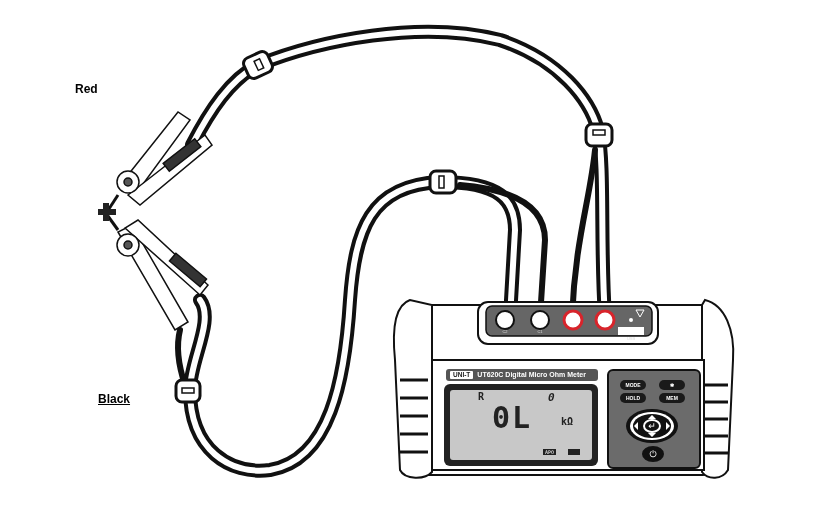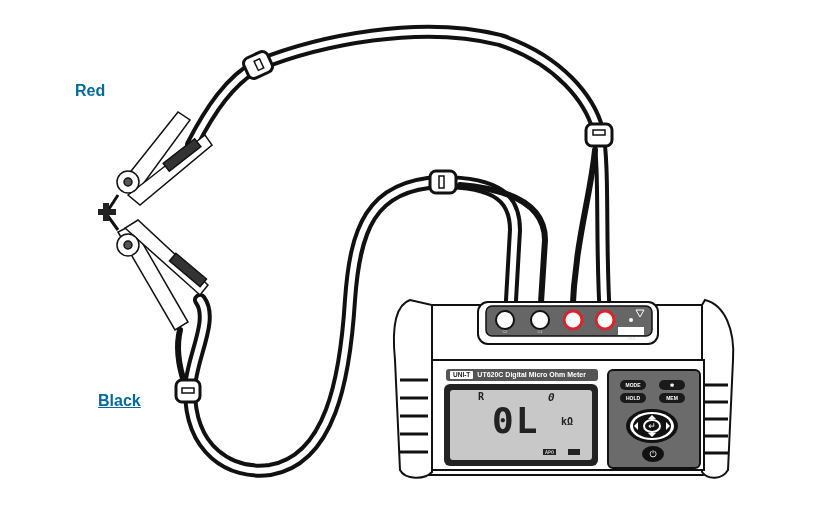--- a/index.html
+++ b/index.html
@@ -1,18 +1,18 @@
 <!DOCTYPE html>
 <html><head>
 <meta charset="utf-8">
 <style>
   html,body{margin:0;padding:0;background:#ffffff;}
   body{width:826px;height:506px;position:relative;overflow:hidden;font-family:"Liberation Sans",sans-serif;}
   #stage{position:absolute;left:0;top:0;width:826px;height:506px;}
-  .lbl{position:absolute;font-family:"Liberation Sans",sans-serif;font-weight:bold;font-size:16px;color:#0369a1;}
+  .lbl{position:absolute;font-family:"Liberation Sans",sans-serif;font-weight:bold;font-size:12px;color:#000000;}
   .brand{position:absolute;left:446px;top:369px;width:152px;height:12px;background:#555;border-radius:3px;color:#fff;font-size:7px;font-weight:bold;line-height:12px;white-space:nowrap;overflow:hidden;}
   .brand .logo{display:inline-block;background:#fff;color:#222;padding:0 3px;margin:0 4px 0 4px;height:8px;line-height:8px;border-radius:1px;vertical-align:middle;font-size:6.5px;}
   .lcd-text{position:absolute;font-family:"DejaVu Sans Mono",monospace;color:#222;font-weight:bold;}
   .btn{position:absolute;width:26px;height:10px;border-radius:6px;background:#1a1a1a;color:#fff;font-size:5px;font-weight:bold;text-align:center;line-height:10px;}
 </style>
 </head>
 <body>
 
 <svg id="stage" width="826" height="506" viewBox="0 0 826 506" xmlns="http://www.w3.org/2000/svg">
 
@@ -114,21 +114,21 @@
 
 <div class="lbl" style="left:75px;top:82px;">Red</div>
 <div class="lbl" style="left:98px;top:392px;text-decoration:underline;">Black</div>
 
 <div class="brand">
   <span class="logo">UNI-T</span><span>UT620C  Digital Micro Ohm Meter</span>
 </div>
 
 <div class="lcd-text" style="left:478px;top:391px;font-size:10px;">R</div>
 <div class="lcd-text" style="left:548px;top:391px;font-size:11px;font-style:italic;">0</div>
-<div class="lcd-text" style="left:492px;top:400px;font-size:36px;letter-spacing:2px;">0L</div>
+<div class="lcd-text" style="left:492px;top:400px;font-size:30px;letter-spacing:2px;">0L</div>
 <div class="lcd-text" style="left:561px;top:416px;font-size:10px;">kΩ</div>
 <div class="lcd-text" style="left:543px;top:449px;font-size:5px;background:#222;color:#c8c8c8;padding:0 2px;">APO</div>
 <div style="position:absolute;left:568px;top:449px;width:12px;height:6px;background:#222;"></div>
 
 <div class="btn" style="left:620px;top:380px;">MODE</div>
 <div class="btn" style="left:659px;top:380px;">✱</div>
 <div class="btn" style="left:620px;top:393px;">HOLD</div>
 <div class="btn" style="left:659px;top:393px;">MEM</div>
 <div style="position:absolute;left:645px;top:420px;width:14px;height:12px;color:#fff;font-size:9px;text-align:center;line-height:12px;">↵</div>
 <div style="position:absolute;left:646px;top:448px;width:14px;height:12px;color:#fff;font-size:9px;text-align:center;line-height:12px;">⏻</div>

